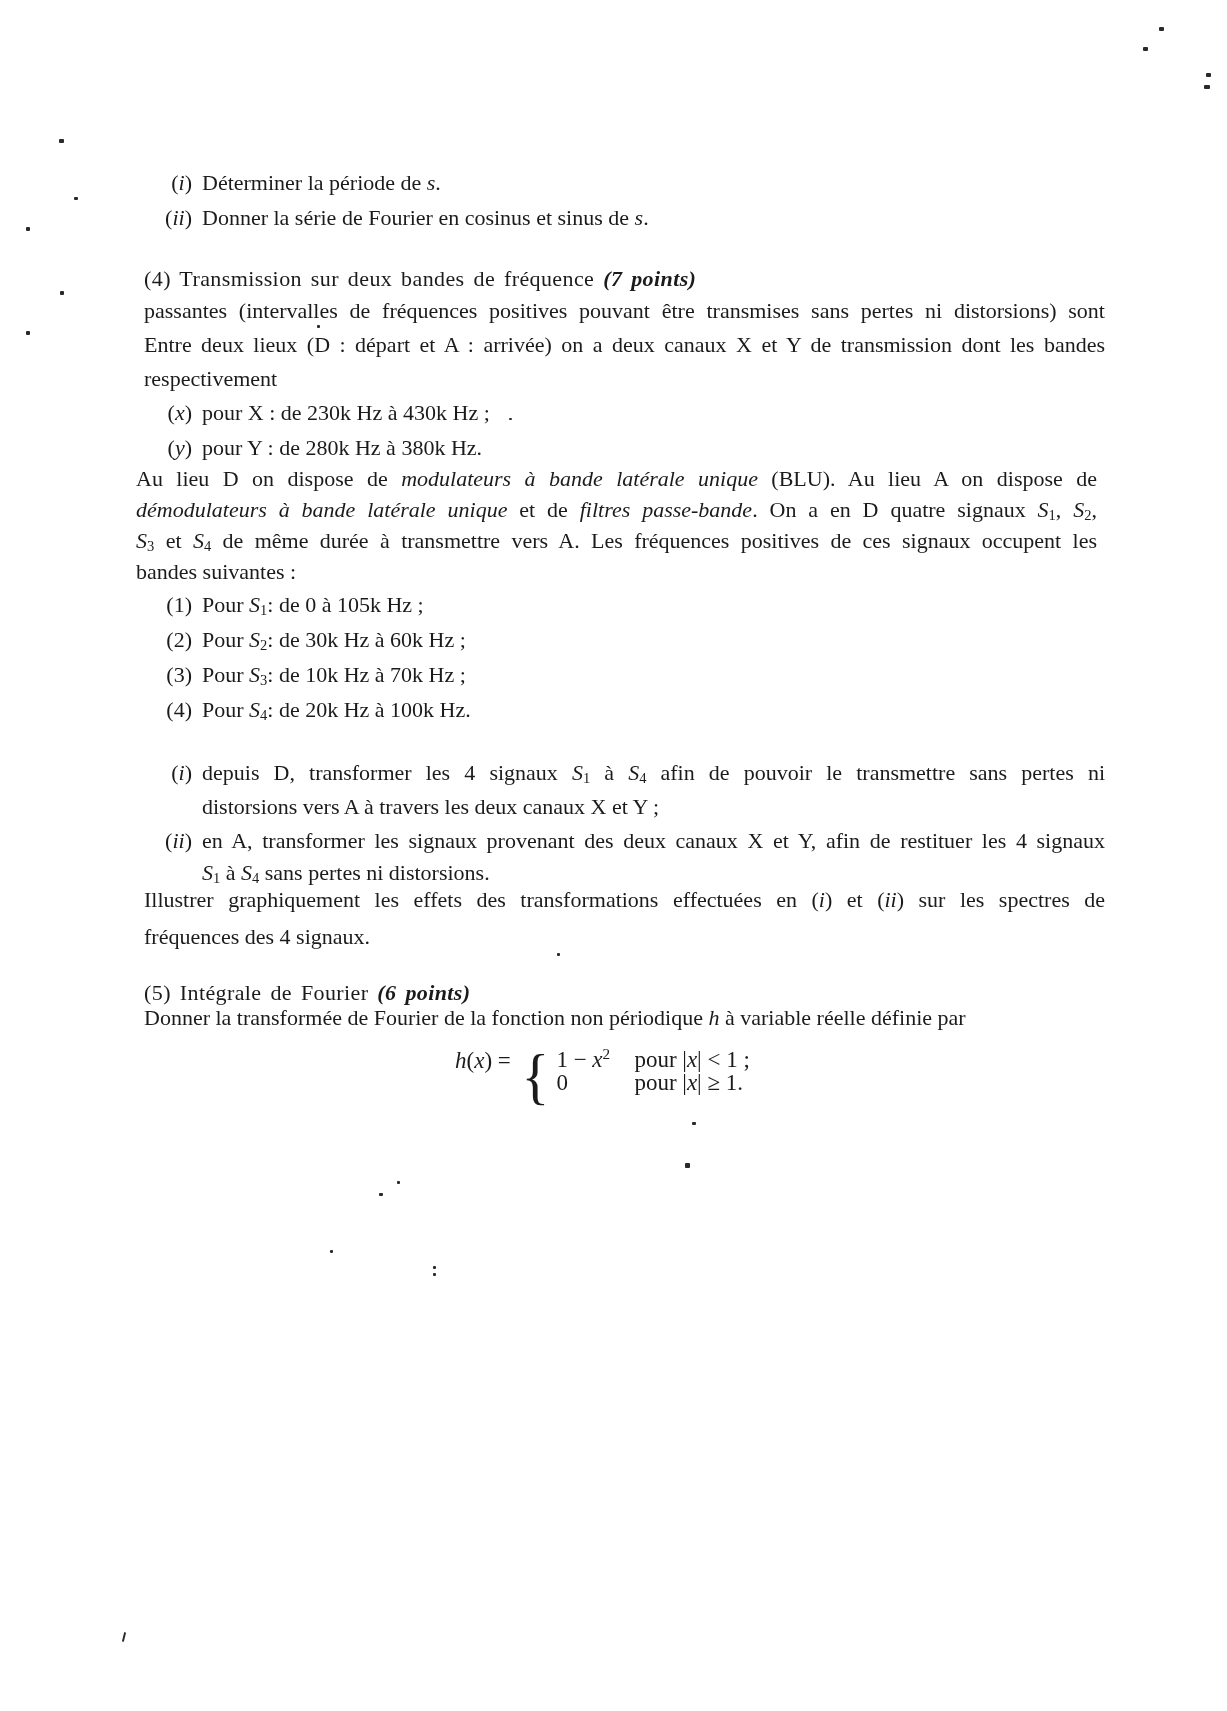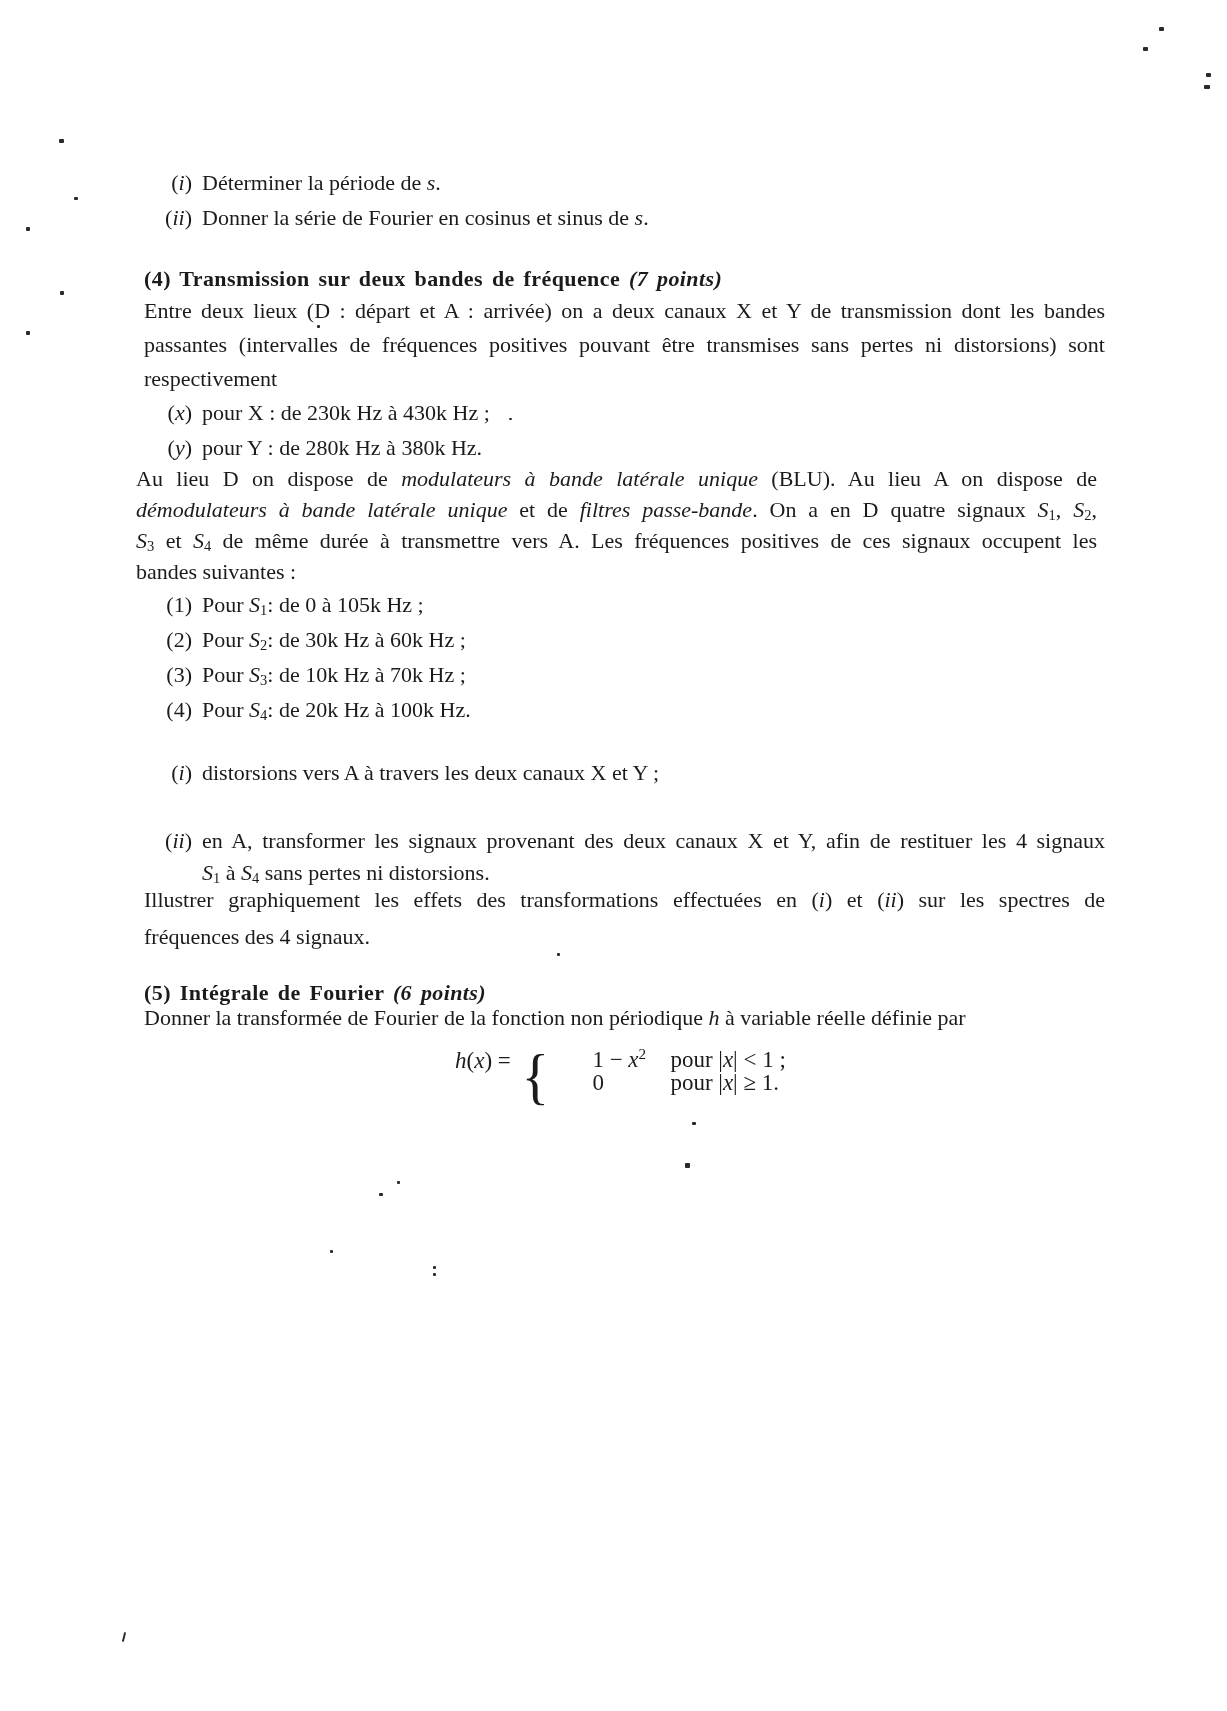--- a/index.html
+++ b/index.html
@@ -11,30 +11,30 @@
   .block{position:absolute;font-size:22px;}
   .line{white-space:normal;}
   .just{text-align:justify;text-align-last:justify;}
   .lh31{line-height:31px}.lh32{line-height:32px}.lh34{line-height:34px}
   .lh35{line-height:35px}.lh37{line-height:37px}
   .heading{font-weight:bold;letter-spacing:0.4px;word-spacing:3px;}
   .item{display:flex;align-items:baseline;}
   .item .lbl{flex:none;width:36px;text-align:right;margin-right:10px;}
   .item .content{flex:none;}
   .r-i{font-style:italic;}
-  .r-b{font-weight:bold;}
+  .r-b{font-weight:normal;}
   sub,sup{font-size:0.66em;line-height:0;}
   sup{vertical-align:0.5em;}
   sub{vertical-align:-0.2em;}
   
   .formula{display:flex;align-items:flex-start;font-size:23px;}
   .f-lhs{margin-right:5px;white-space:pre;}
   .f-brace{font-size:58px;line-height:1;transform:scaleY(1.04);margin-right:7px;font-weight:400;}
   .f-cases{display:block;}
-  .f-row{display:flex;line-height:23px;margin-left:36px;}
+  .f-row{display:flex;line-height:23px;}
   .f-expr{flex:none;width:78px;white-space:pre;}
   .f-cond{white-space:pre;}
   .speck{position:absolute;background:#2a2a2a;border-radius:1px;}
 </style>
 </head>
 <body>
 
 <div class="page">
 
   <div class="block item lh34" style="left:156px;top:166px;">
@@ -42,22 +42,22 @@
     <div class="content line"><span>Déterminer la période de </span><span class="r-i">s</span><span>.</span></div>
   </div>
   <div class="block item lh34" style="left:156px;top:201px;">
     <div class="lbl"><span>(</span><span class="r-i">ii</span><span>)</span></div>
     <div class="content line"><span>Donner la série de Fourier en cosinus et sinus de </span><span class="r-i">s</span><span>.</span></div>
   </div>
 
   <div class="block heading lh34" style="left:144px;top:262px;"><span class="r-b">(4) Transmission sur deux bandes de fréquence </span><span class="r-i">(7 points)</span></div>
 
   <div class="block lh34" style="left:144px;top:294px;width:961px;">
+    <div class="line just"><span>passantes (intervalles de fréquences positives pouvant être transmises sans pertes ni distorsions) sont</span></div>
     <div class="line just"><span>Entre deux lieux (D : départ et A : arrivée) on a deux canaux X et Y de transmission dont les bandes</span></div>
-    <div class="line just"><span>passantes (intervalles de fréquences positives pouvant être transmises sans pertes ni distorsions) sont</span></div>
     <div class="line"><span>respectivement</span></div>
   </div>
 
   <div class="block item lh34" style="left:156px;top:396px;">
     <div class="lbl"><span>(</span><span class="r-i">x</span><span>)</span></div>
     <div class="content line"><span>pour X : de 230k Hz à 430k Hz ;</span></div>
   </div>
   <div class="block item lh34" style="left:156px;top:431px;">
     <div class="lbl"><span>(</span><span class="r-i">y</span><span>)</span></div>
     <div class="content line"><span>pour Y : de 280k Hz à 380k Hz.</span></div>
@@ -86,20 +86,21 @@
     <div class="item">
       <div class="lbl"><span>(4)</span></div>
       <div class="content line"><span>Pour </span><span class="r-i">S</span><sub>4</sub><span>: de 20k Hz à 100k Hz.</span></div>
     </div>
   </div>
 
 
   <div class="block item lh34" style="left:156px;top:756px;">
     <div class="lbl"><span>(</span><span class="r-i">i</span><span>)</span></div>
     <div class="content" style="width:903px;">
+      <div class="line just"><span>depuis D, transformer les 4 signaux </span><span class="r-i">S</span><sub>1</sub><span> à </span><span class="r-i">S</span><sub>4</sub><span> afin de pouvoir le transmettre sans pertes ni</span></div>
       <div class="line"><span>distorsions vers A à travers les deux canaux X et Y ;</span></div>
     </div>
   </div>
 
   <div class="block item lh32" style="left:156px;top:825px;">
     <div class="lbl"><span>(</span><span class="r-i">ii</span><span>)</span></div>
     <div class="content" style="width:903px;">
       <div class="line just"><span>en A, transformer les signaux provenant des deux canaux X et Y, afin de restituer les 4 signaux</span></div>
       <div class="line"><span class="r-i">S</span><sub>1</sub><span> à </span><span class="r-i">S</span><sub>4</sub><span> sans pertes ni distorsions.</span></div>
     </div>

